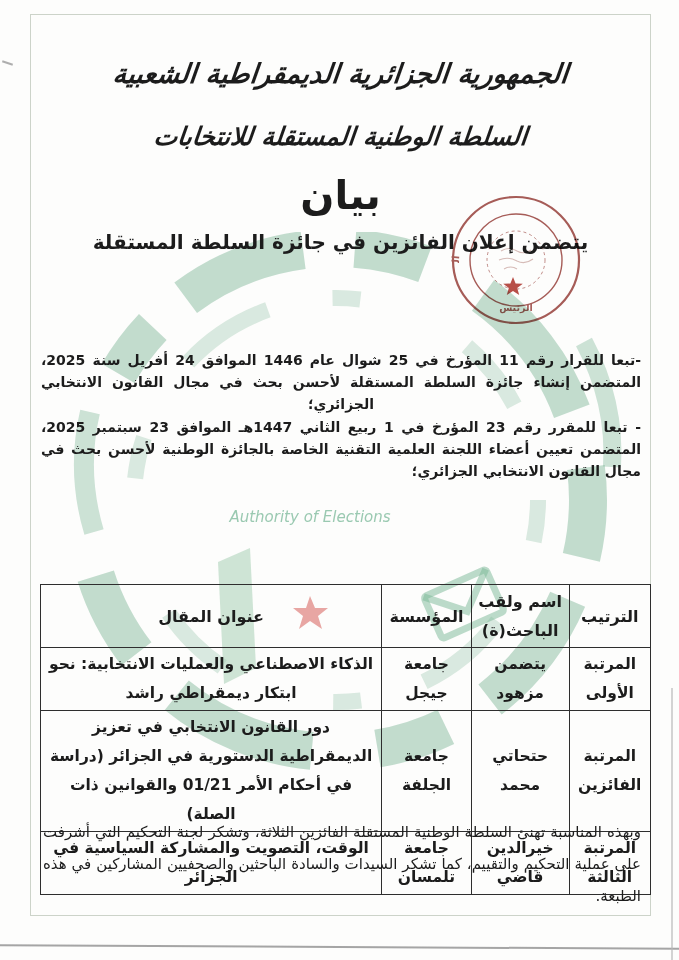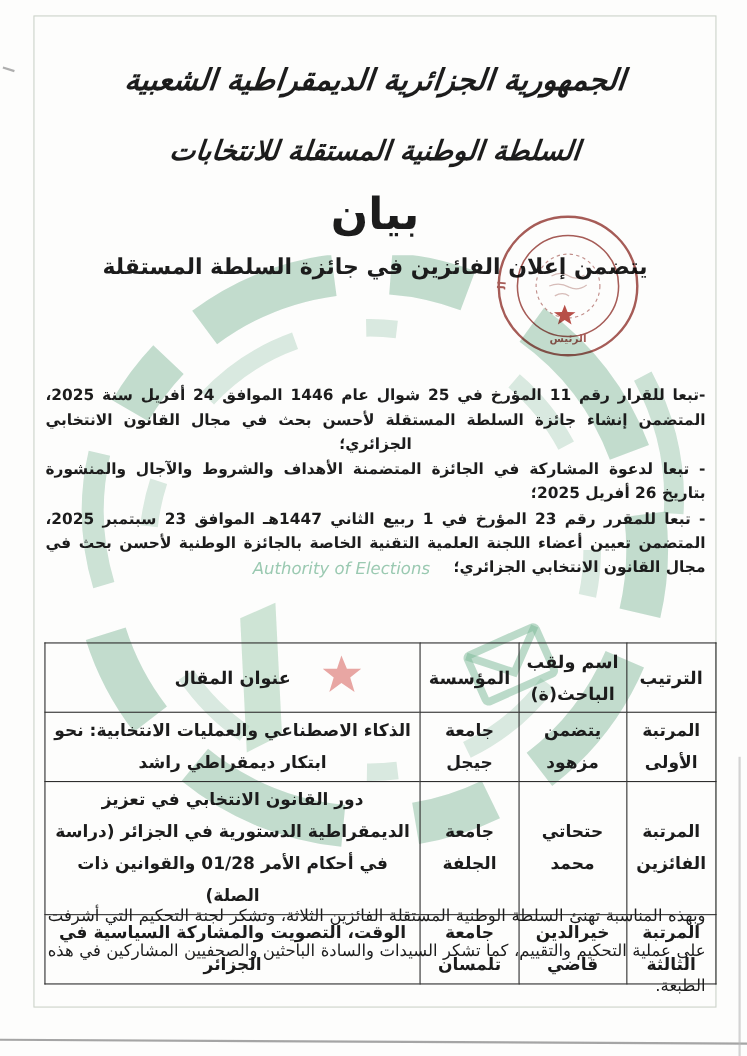--- a/index.html
+++ b/index.html
@@ -120,21 +120,20 @@
   <div class="content">
 
     <div class="hdr hdr1">الجمهورية الجزائرية الديمقراطية الشعبية</div>
     <div class="hdr hdr2">السلطة الوطنية المستقلة للانتخابات</div>
 
     <div class="doc-title">بيان</div>
     <div class="doc-sub sub1">يتضمن إعلان الفائزين في جائزة السلطة المستقلة</div>
 
     <div class="body-text">
       <p class="para center-last">-تبعا للقرار رقم 11 المؤرخ في 25 شوال عام 1446 الموافق 24 أفريل سنة 2025، المتضمن إنشاء جائزة السلطة المستقلة لأحسن بحث في مجال القانون الانتخابي الجزائري؛</p>
-      <p class="para">- تبعا لدعوة المشاركة في الجائزة المتضمنة الأهداف والشروط والآجال والمنشورة بتاريخ 26 أفريل 2025؛</p>
       <p class="para">- تبعا للمقرر رقم 23 المؤرخ في 1 ربيع الثاني 1447هـ الموافق 23 سبتمبر 2025، المتضمن تعيين أعضاء اللجنة العلمية التقنية الخاصة بالجائزة الوطنية لأحسن بحث في مجال القانون الانتخابي الجزائري؛</p>
     </div>
 
     <table class="winners-table">
       <colgroup>
         <col class="col-rank">
           <col class="col-name">
           <col class="col-inst">
           <col class="col-article">
       </colgroup>
@@ -148,21 +147,21 @@
       <tr class="row-1">
         <td>المرتبة الأولى</td>
         <td>يتضمن مزهود</td>
         <td>جامعة جيجل</td>
         <td>الذكاء الاصطناعي والعمليات الانتخابية: نحو ابتكار ديمقراطي راشد</td>
       </tr>
       <tr class="row-2">
         <td>المرتبة الفائزين</td>
         <td>حتحاتي محمد</td>
         <td>جامعة الجلفة</td>
-        <td>دور القانون الانتخابي في تعزيز الديمقراطية الدستورية في الجزائر (دراسة في أحكام الأمر 01/28 والقوانين ذات الصلة)</td>
+        <td>دور القانون الانتخابي في تعزيز الديمقراطية الدستورية في الجزائر (دراسة في أحكام الأمر 01/21 والقوانين ذات الصلة)</td>
       </tr>
       <tr class="row-3">
         <td>المرتبة الثالثة</td>
         <td>خيرالدين قاضي</td>
         <td>جامعة تلمسان</td>
         <td>الوقت، التصويت والمشاركة السياسية في الجزائر</td>
       </tr>
     </tbody>
       </table>
 

